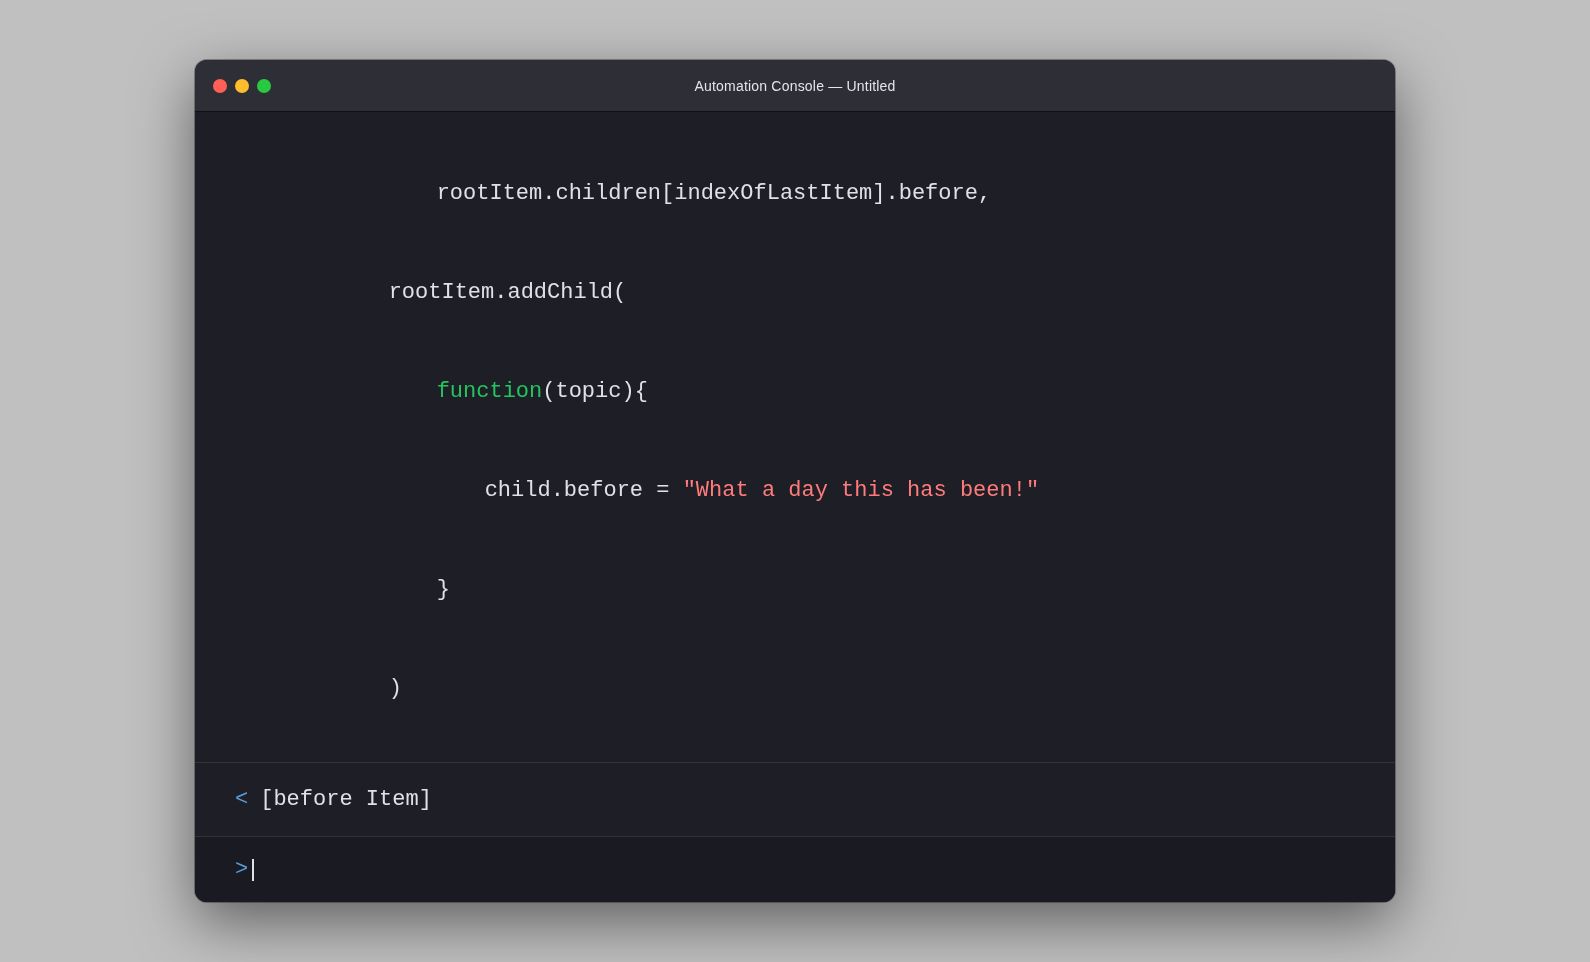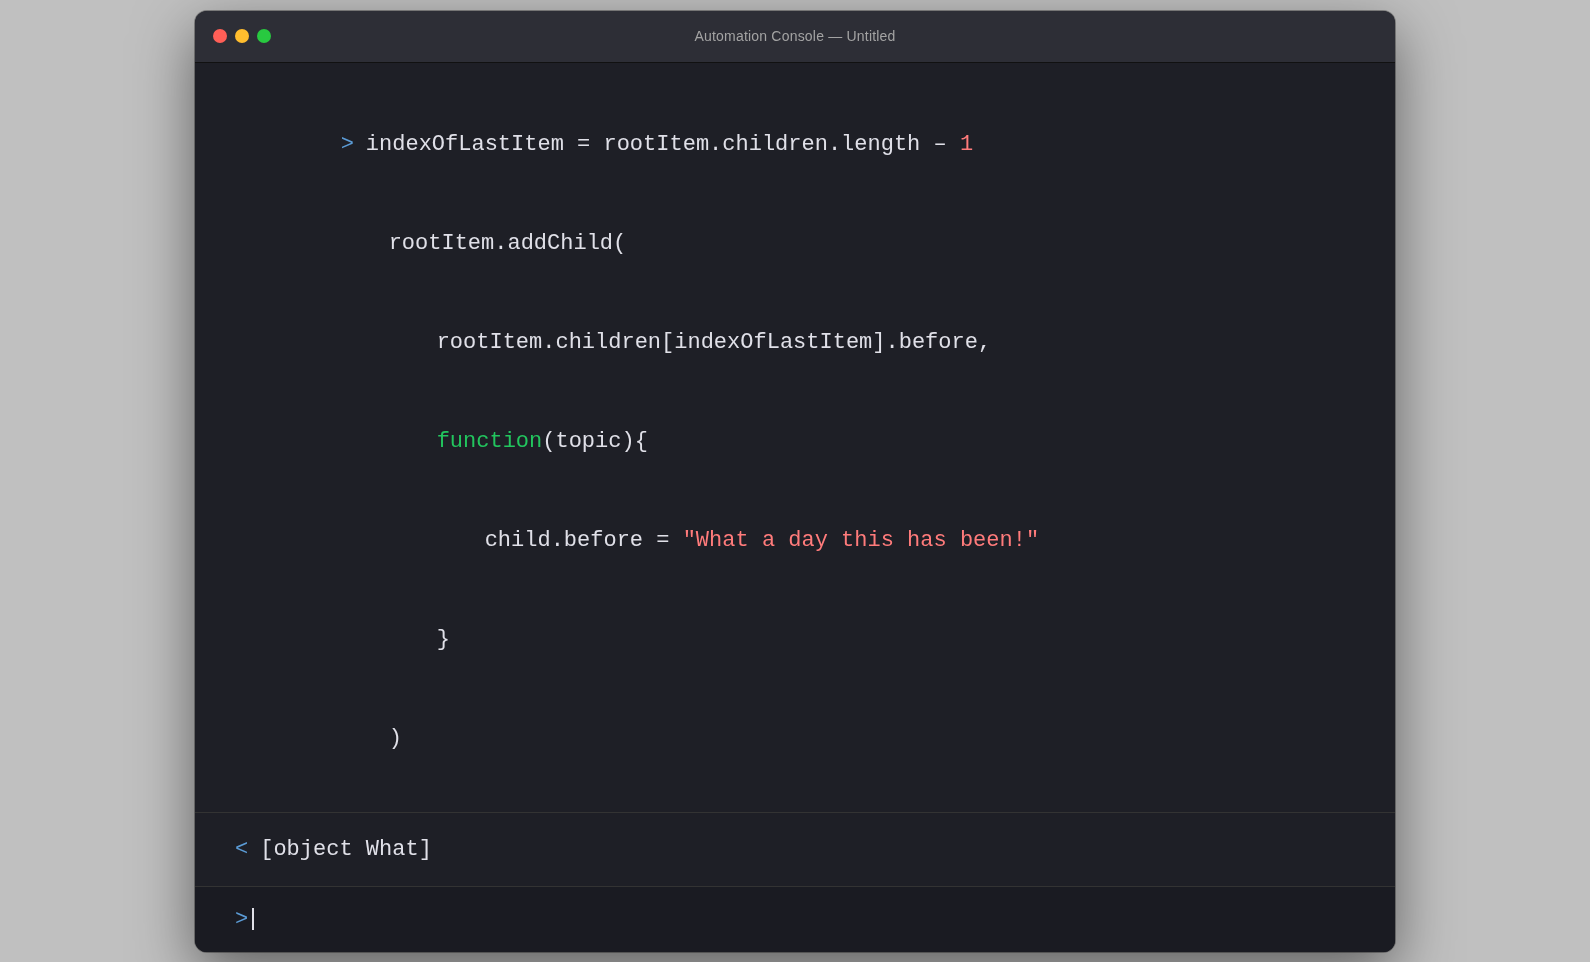--- a/index.html
+++ b/index.html
@@ -66,21 +66,21 @@
     .btn-maximize {
       width: 14px;
       height: 14px;
       border-radius: 50%;
       background: #28c940;
       border: none;
       cursor: pointer;
     }
 
     .titlebar-title {
-      color: #a3a3a3;
+      color: #e5e5e5;
       font-size: 14px;
       font-weight: 500;
       letter-spacing: 0.2px;
     }
 
     .console-body {
       background: #1e1f26;
       padding: 0;
     }
 
@@ -180,53 +180,50 @@
       <button class="btn-minimize"></button>
       <button class="btn-maximize"></button>
     </div>
     <span class="titlebar-title">Automation Console — Untitled</span>
   </div>
 
   <div class="console-body">
 
     <div class="code-section">
 
-      <div class="code-line">
-        <span class="prompt-arrow">&gt;</span><span>indexOfLastItem = rootItem.children.length – <span class="number">1</span></span>
+
+      <div class="code-line indent2">
+        <span>rootItem.children[indexOfLastItem].before,</span>
       </div>
 
       <div class="code-line indent1">
         <span>rootItem.addChild(</span>
       </div>
 
       <div class="code-line indent2">
-        <span>rootItem.children[indexOfLastItem].before,</span>
-      </div>
-
-      <div class="code-line indent2">
         <span class="keyword">function</span><span>(topic){</span>
       </div>
 
       <div class="code-line indent3">
         <span>child.before = </span><span class="string">"What a day this has been!"</span>
       </div>
 
       <div class="code-line indent2">
         <span>}</span>
       </div>
 
       <div class="code-line indent1">
         <span>)</span>
       </div>
 
     </div>
 
     <div class="output-section">
       <div class="output-line">
-        <span class="output-arrow">&lt;</span><span>[object What]</span>
+        <span class="output-arrow">&lt;</span><span>[before Item]</span>
       </div>
     </div>
 
     <div class="input-section">
       <div class="input-line">
         <span>&gt;</span>
         <span class="cursor"></span>
       </div>
     </div>
   </div>

